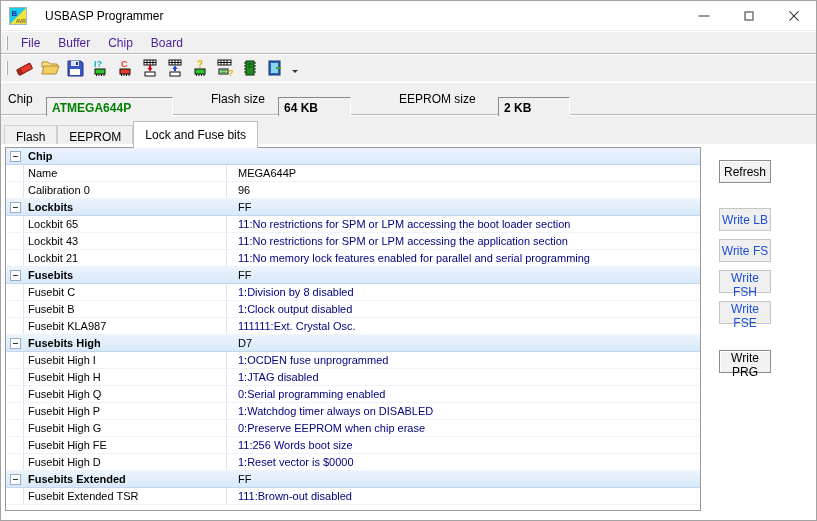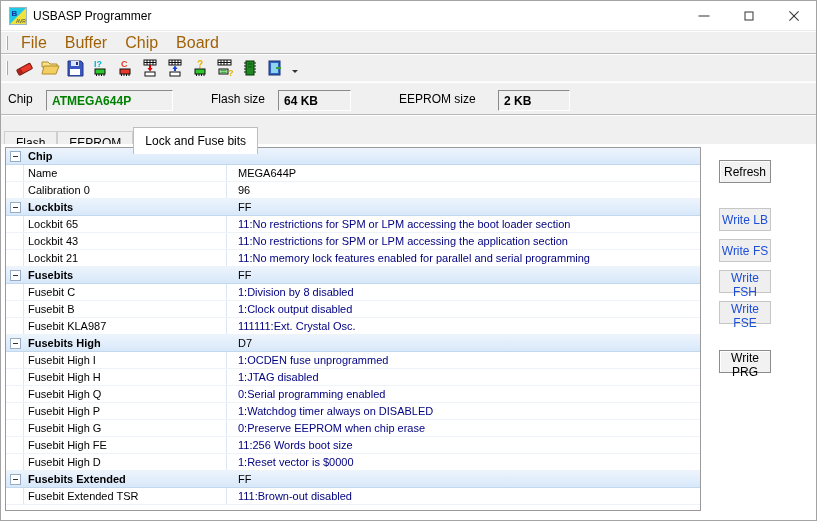--- a/index.html
+++ b/index.html
@@ -3,48 +3,48 @@
 <meta charset="utf-8">
 <style>
   * { box-sizing: border-box; margin: 0; padding: 0; }
   html,body { width: 817px; height: 521px; }
   body { font-family: "Liberation Sans", sans-serif; background:#fff; }
   .window { position:relative; width:817px; height:521px; border:1px solid #a3a3a3; background:#fff; overflow:hidden; }
 
   
   .titlebar { position:absolute; top:0; left:0; right:0; height:30px; background:#fff; border-bottom:1px solid #ececec; display:flex; align-items:center; }
   .app-icon { width:18px; height:18px; margin-left:8px; }
-  .title-text { margin-left:6px; font-size:12px; color:#000; }
+  .title-text { margin-left:18px; font-size:12px; color:#000; }
   .win-controls { position:absolute; right:0; top:0; height:30px; display:flex; }
   .ctrl { width:45px; height:30px; position:relative; }
   .ctrl .bar { position:absolute; left:50%; top:50%; width:11px; height:1px; background:#333; transform:translate(-50%,-50%); }
   .ctrl .box { position:absolute; left:50%; top:50%; width:9px; height:9px; border:1px solid #333; transform:translate(-50%,-50%); }
   .ctrl .x1,.ctrl .x2 { position:absolute; left:50%; top:50%; width:13px; height:1px; background:#333; }
   .ctrl .x1 { transform:translate(-50%,-50%) rotate(45deg); }
   .ctrl .x2 { transform:translate(-50%,-50%) rotate(-45deg); }
 
   
   .menubar { position:absolute; top:31px; left:0; right:0; height:22px; background:#f0f0f0; border-bottom:1px solid #b9b9b9; display:flex; align-items:center; }
   .gripper { width:2px; height:14px; margin-left:5px; border-left:1px solid #fff; background:#a8a8a8; }
   .menu-items { display:flex; margin-left:4px; }
-  .menu-item { font-size:16px; color:#a16207; padding:3px 9px; }
+  .menu-item { font-size:12px; color:#4c1d95; padding:3px 9px; }
 
   
   .toolbar { position:absolute; top:54px; left:0; right:0; height:27px; background:#f0f0f0; border-bottom:1px solid #fafafa; display:flex; align-items:center; }
   .tool-btn { width:24px; height:24px; margin-right:1px; border:none; background:transparent; display:flex; align-items:center; justify-content:center; padding:0; }
   .tool-btn svg { display:block; }
   .tool-btn.narrow { width:13px; }
 
   
   .chiprow { position:absolute; top:82px; left:0; right:0; height:32px; background:#f0f0f0; border-bottom:1px solid #b9b9b9; }
   .chiprow .lab { position:absolute; top:9px; font-size:12px; color:#000; }
-  .field { position:absolute; top:7px; height:21px; background:#f0f0f0; border:1px solid; border-color:#8a8a8a #ffffff #ffffff #8a8a8a; display:flex; align-items:center; padding-left:5px; font-size:12px; font-weight:bold; }
-
-  
-  .tabstrip { position:absolute; top:115px; left:0; right:0; height:38px; background:#f0f0f0; display:flex; align-items:flex-end; padding-left:3px; border-bottom:1px solid #22c55e; }
+  .field { position:absolute; top:14px; height:21px; background:#f0f0f0; border:1px solid; border-color:#8a8a8a #ffffff #ffffff #8a8a8a; display:flex; align-items:center; padding-left:5px; font-size:12px; font-weight:bold; }
+
+  
+  .tabstrip { position:absolute; top:115px; left:0; right:0; height:38px; background:#f0f0f0; display:flex; align-items:flex-end; padding-left:3px; border-bottom:7px solid #22c55e; }
   .tab { font-size:12px; color:#000; height:22px; padding:4px 11px 0; background:#f0f0f0; border:1px solid #cfcfcf; border-bottom:none; margin-right:0px; }
   .tab.active { background:#fff; height:27px; padding-top:6px; border-color:#bdbdbd; margin-bottom:-1px; position:relative; z-index:2; }
 
   
   .content { position:absolute; top:143px; left:0; right:0; bottom:0; background:#fff; }
   .fusetable { position:absolute; left:4px; top:3px; width:696px; height:364px; border:1px solid #9a9a9a; background:#fff; overflow:hidden; }
   .frow { display:flex; height:17px; border-bottom:1px solid #eef3fa; align-items:stretch; }
   .frow .gutter { width:18px; border-right:1px solid #dce7f5; display:flex; align-items:center; justify-content:center; flex:none; }
   .frow .flabel { width:203px; flex:none; border-right:1px solid #dce7f5; font-size:11px; color:#000; display:flex; align-items:center; padding-left:4px; overflow:hidden; white-space:nowrap; }
   .frow .fvalue { flex:1; font-size:11px; display:flex; align-items:center; padding-left:11px; overflow:hidden; white-space:nowrap; }

